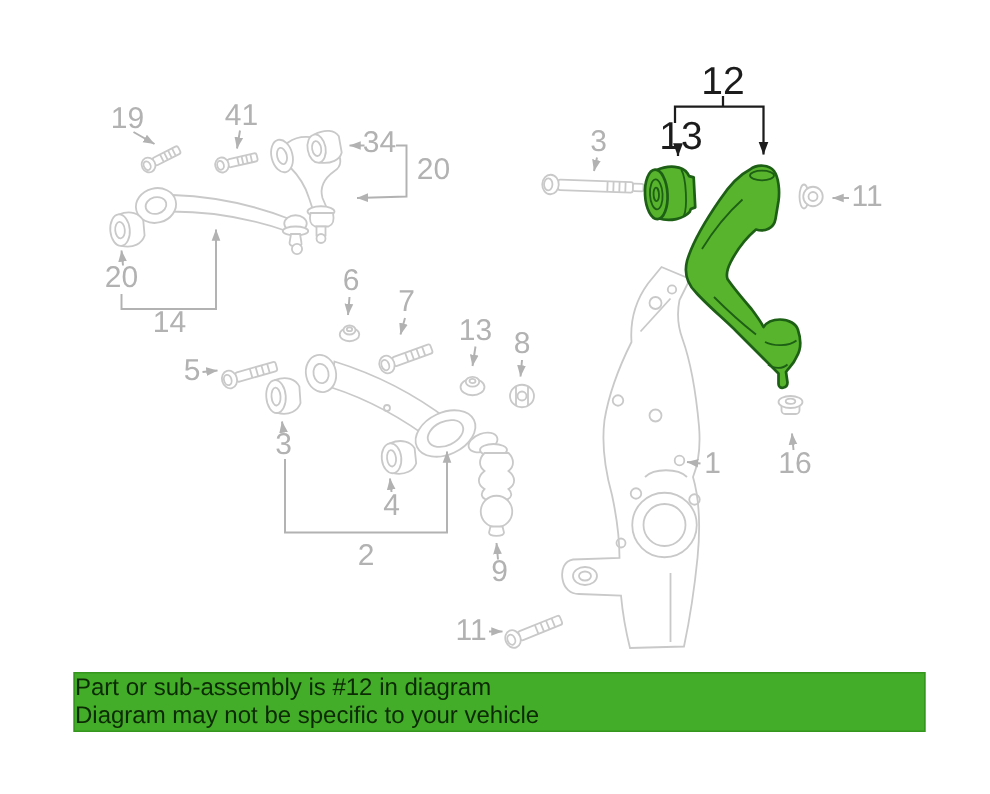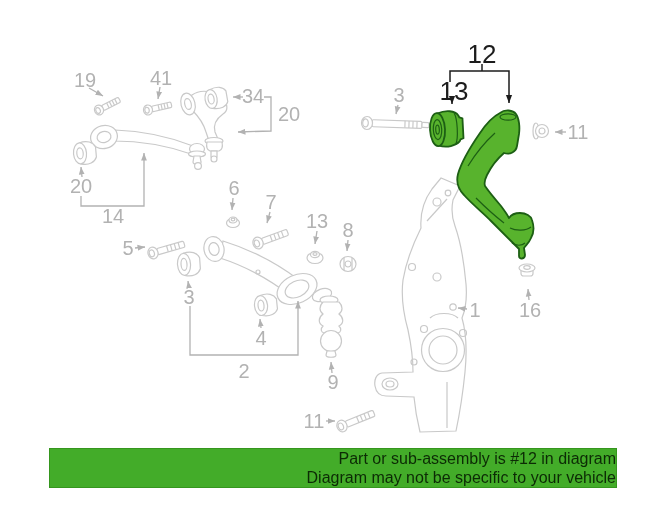--- a/index.html
+++ b/index.html
@@ -18,21 +18,21 @@
   
   .co{
     position:absolute;transform:translate(-50%,-50%);
     font-size:20px;color:var(--label-gray,#b2b2b2);white-space:nowrap;
   }
   .co.hl{color:var(--label-black,#1c1c1c);font-size:26px;}
   
   #banner{
     position:absolute;left:49px;top:448px;width:568px;height:40px;box-sizing:border-box;
     background:var(--banner-bg,#43ac29);border:1px solid var(--banner-border,#35961e);
-    display:flex;flex-direction:column;justify-content:center;text-align:right;
+    display:flex;flex-direction:column;justify-content:center;text-align:left;
     color:var(--banner-text,#0c2b05);font-size:16px;line-height:19px;
   }
 </style>
 </head>
 <body>
 
 <div id="stage">
 
   <svg id="art" width="660" height="529" viewBox="0 0 660 529">
     <defs>

